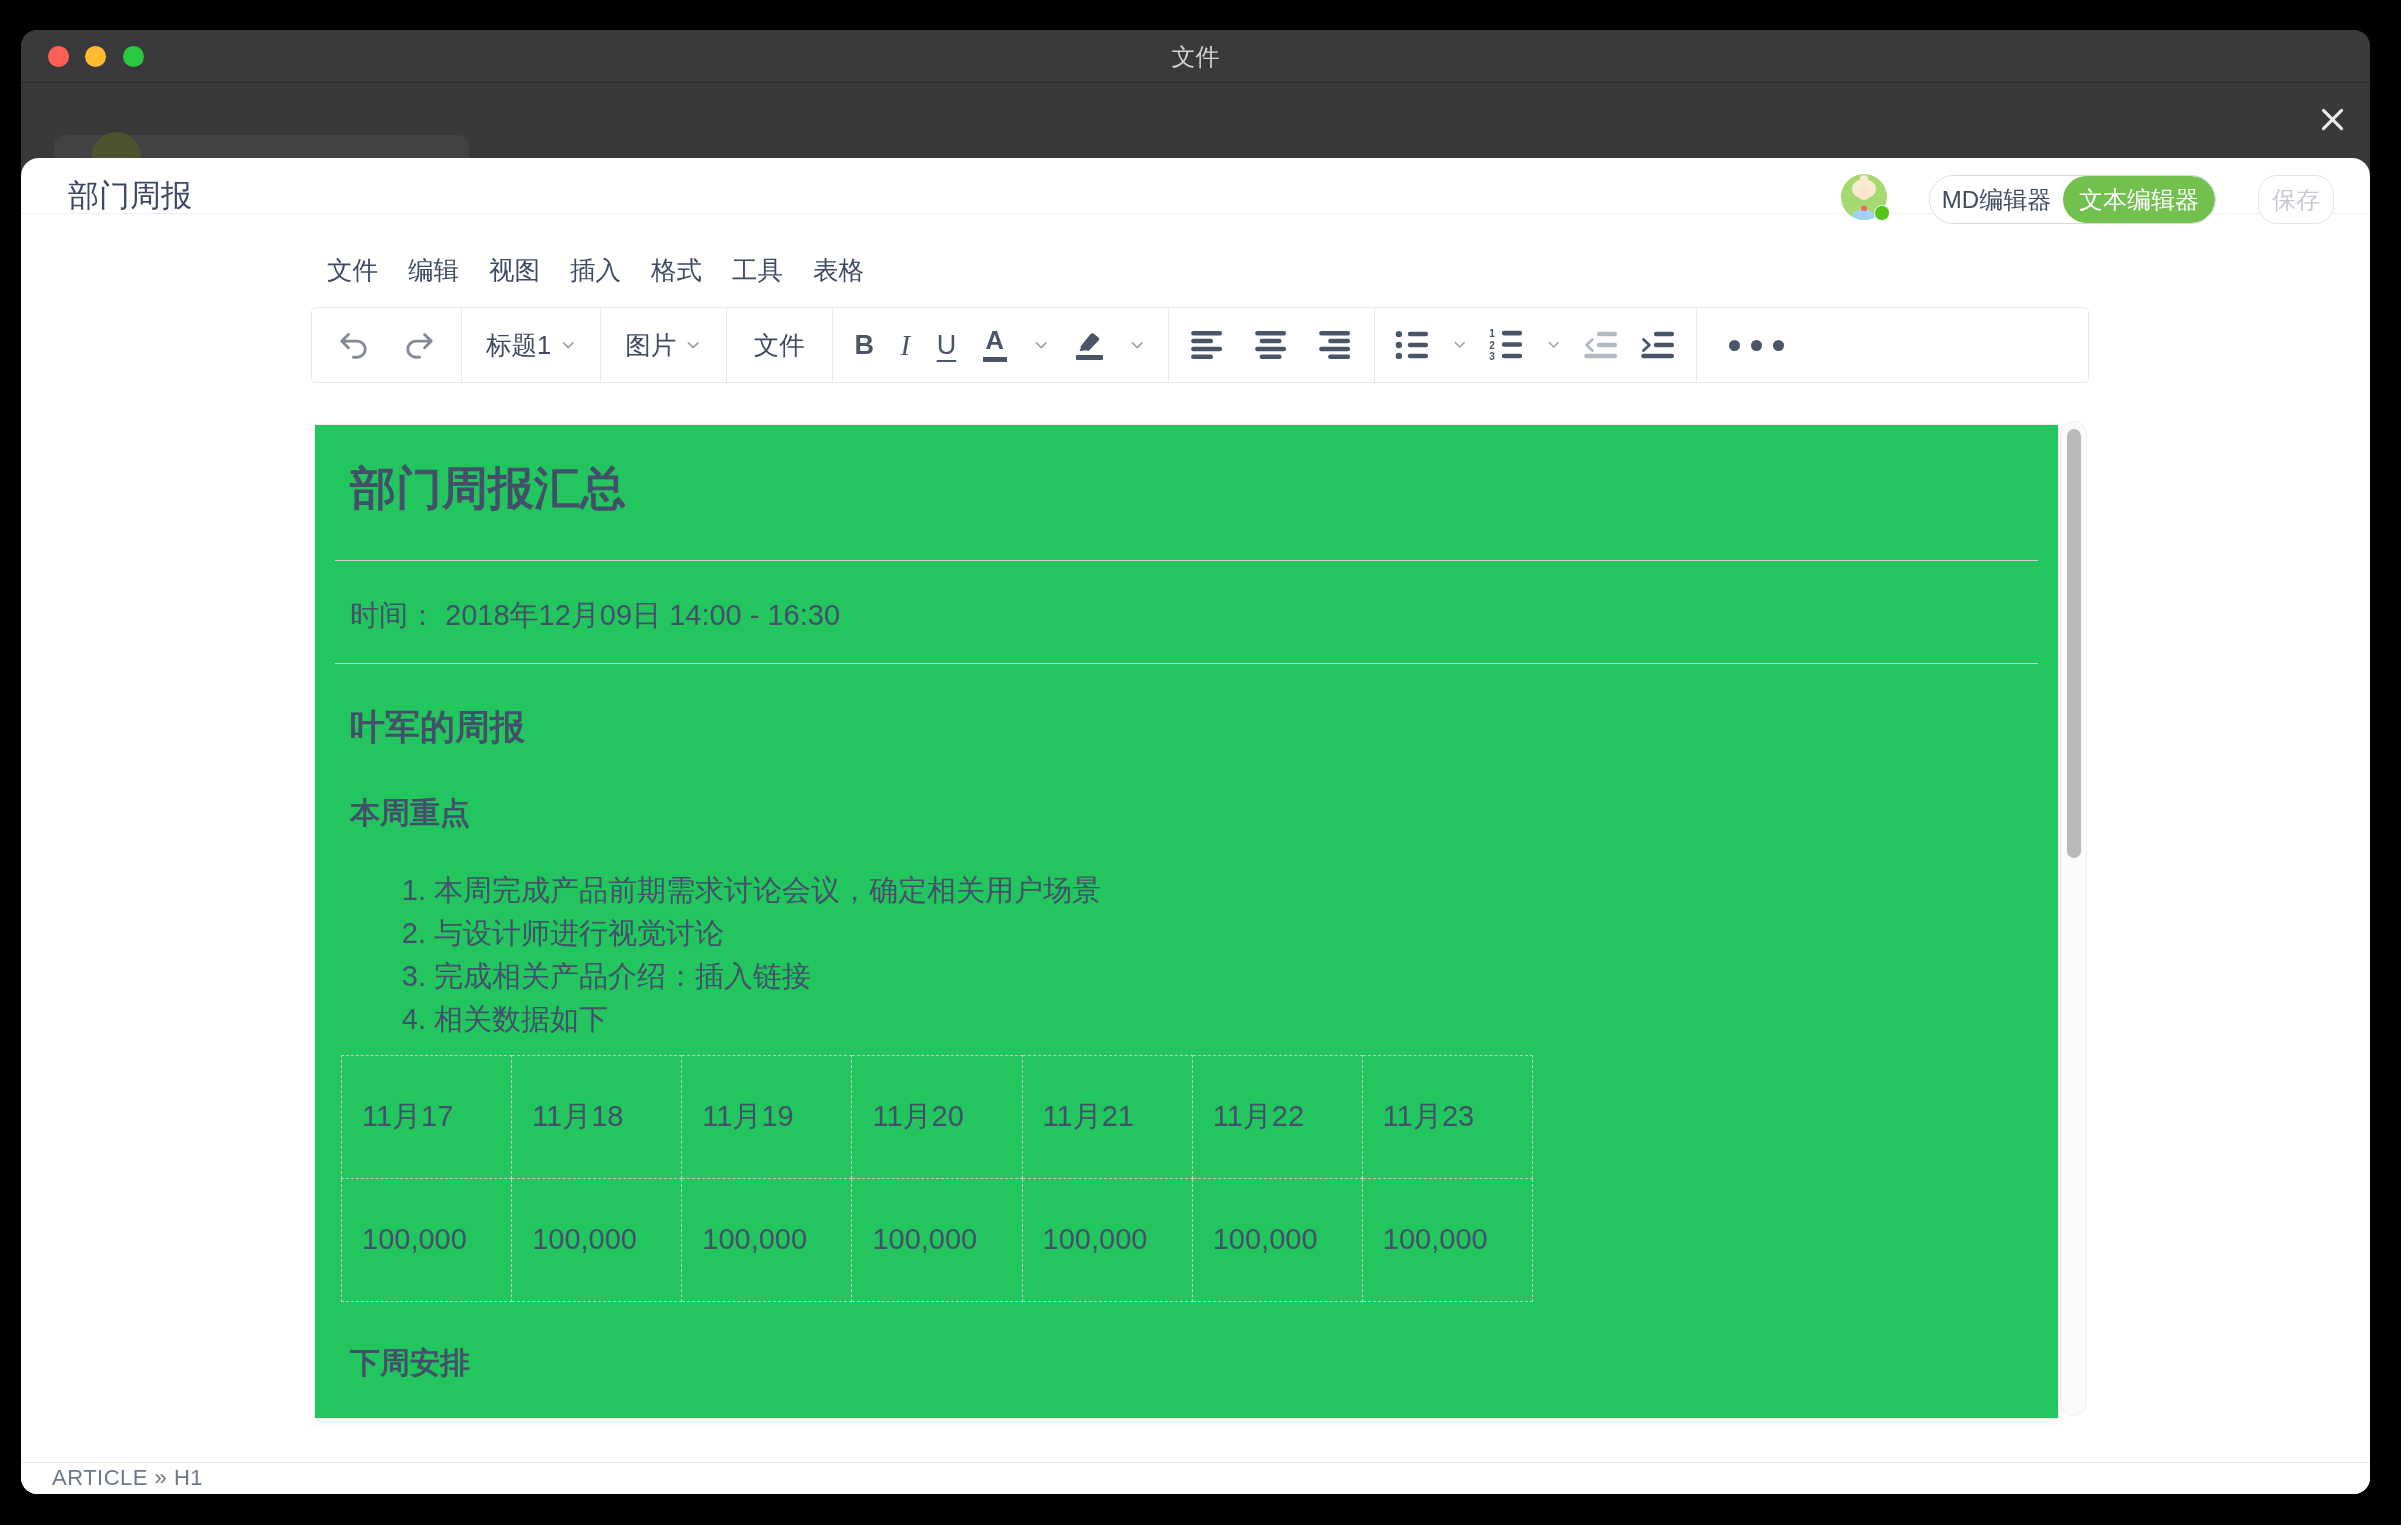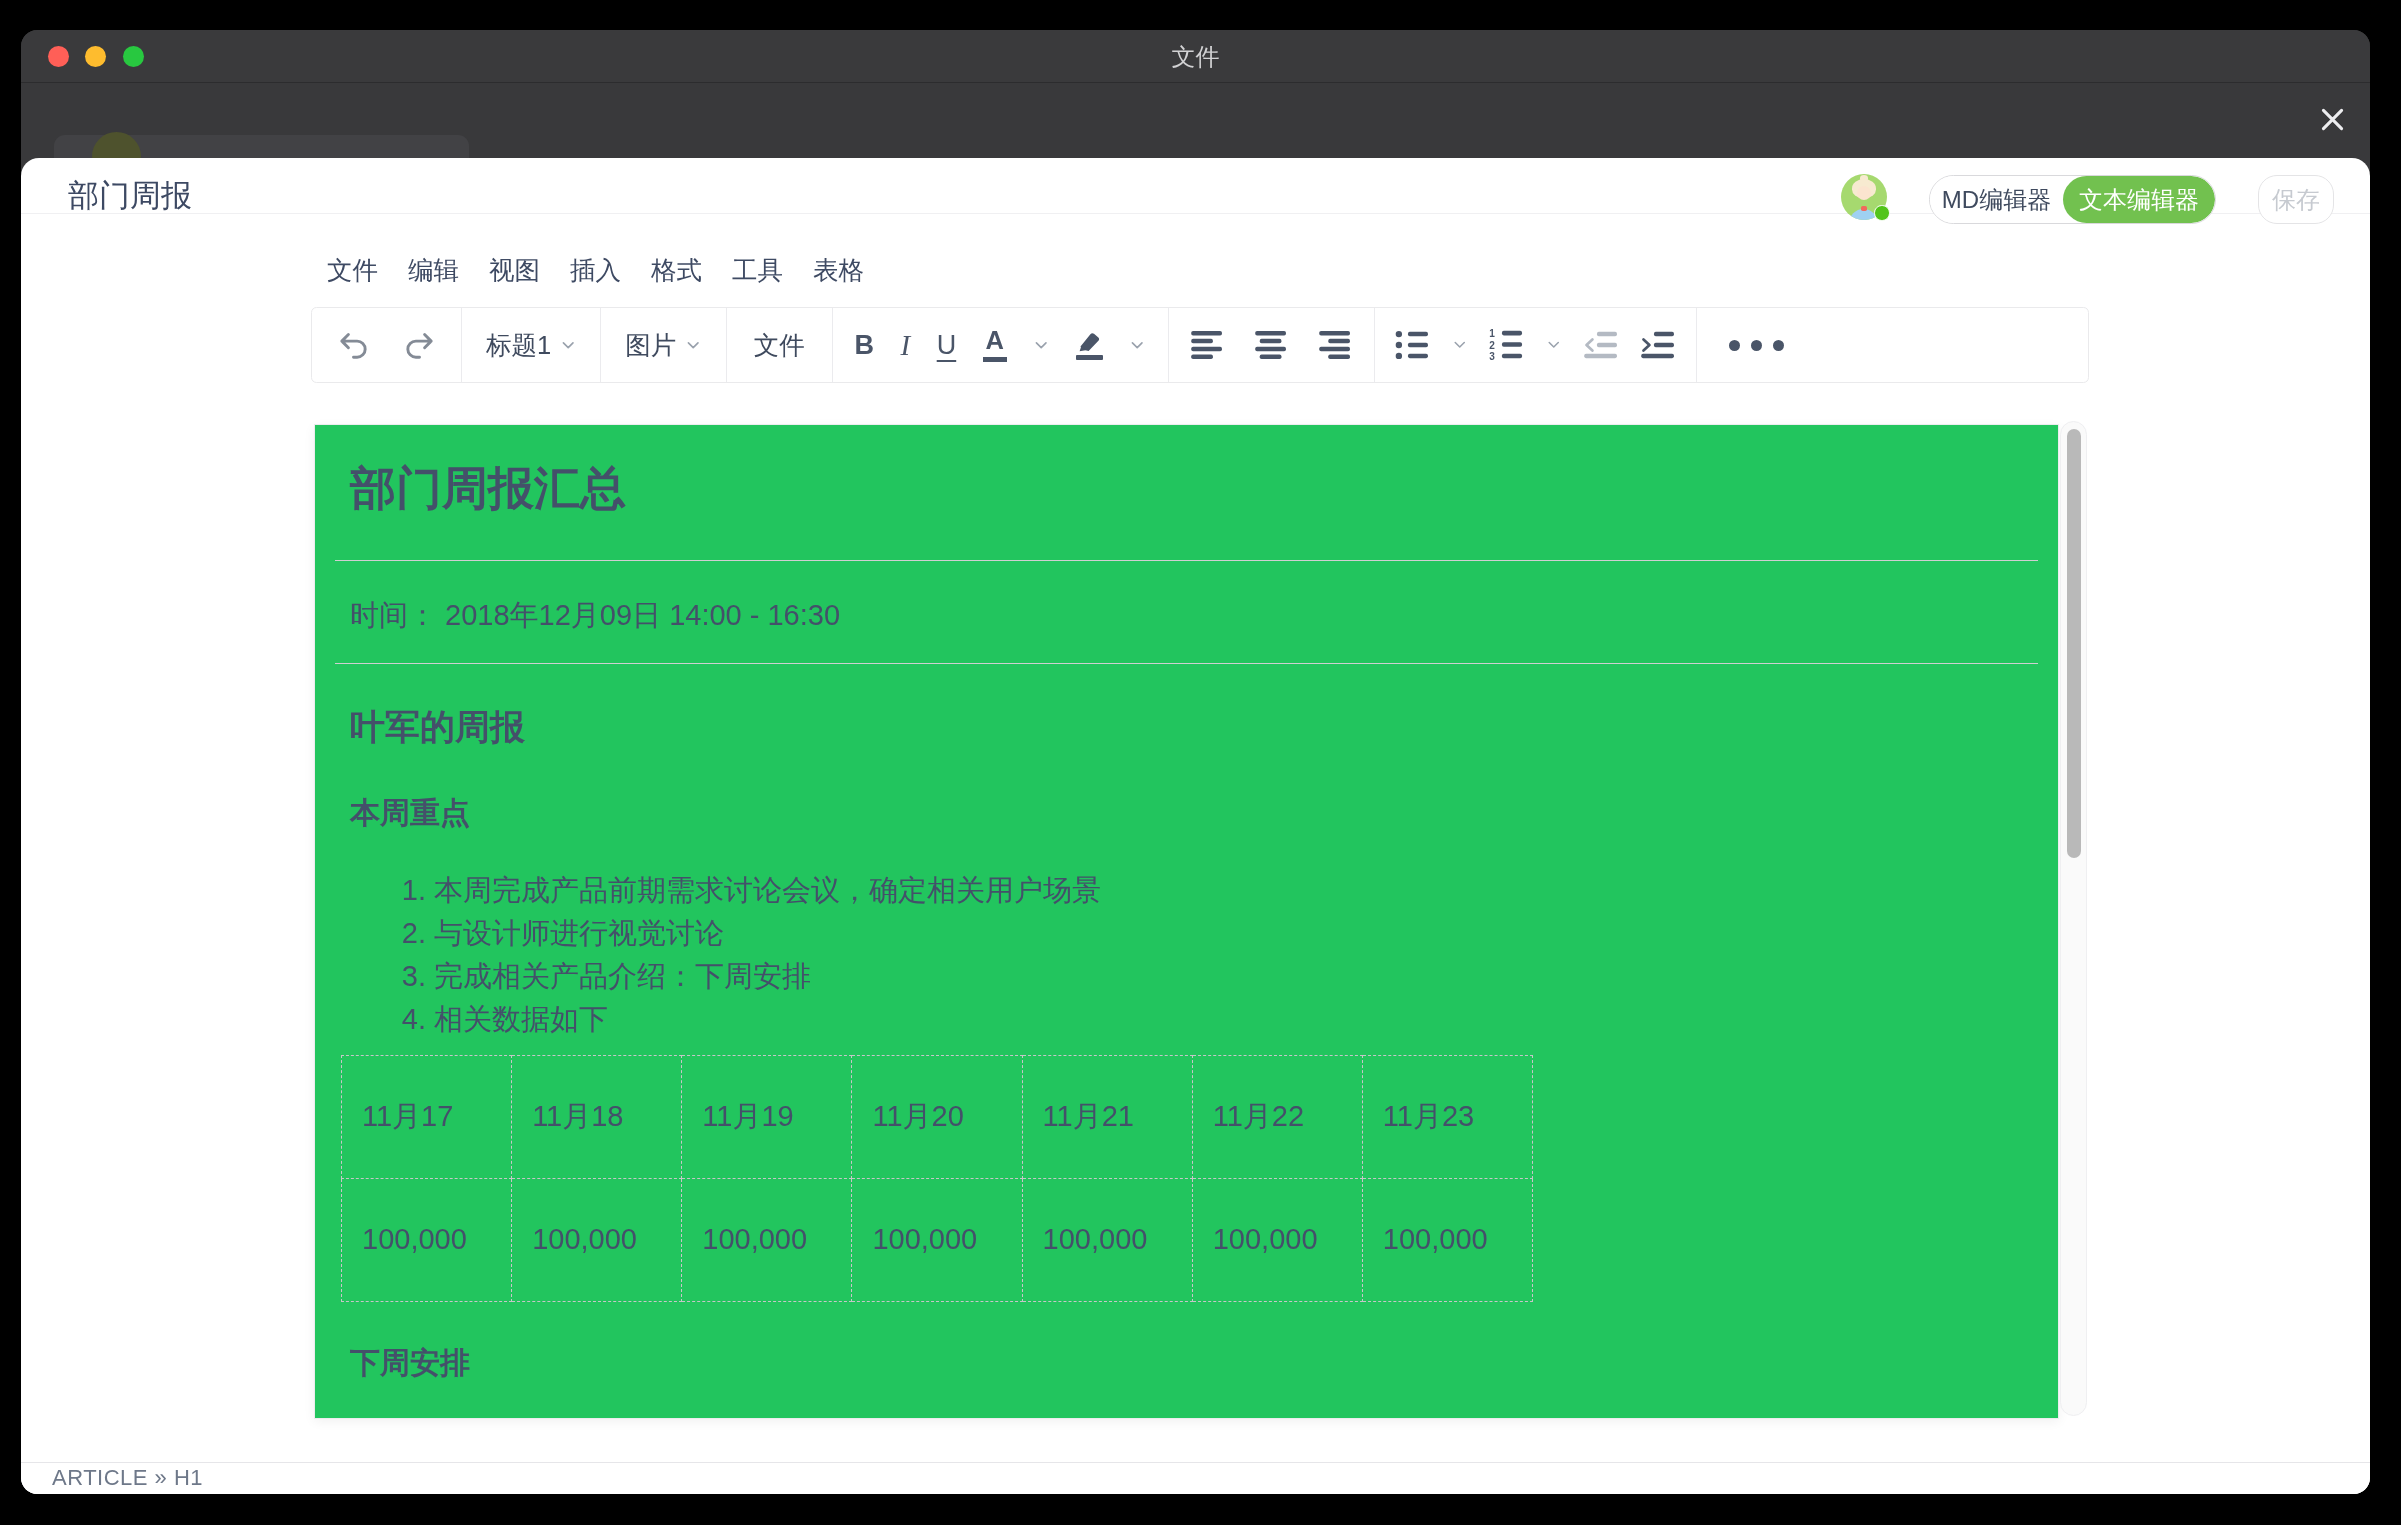--- a/index.html
+++ b/index.html
@@ -307,21 +307,21 @@
       <div class="page">
         <h1>部门周报汇总</h1>
         <div class="hrule hr1"></div>
         <p class="time">时间： 2018年12月09日  14:00 - 16:30</p>
         <div class="hrule hr2"></div>
         <h2>叶军的周报</h2>
         <h3 class="h3a">本周重点</h3>
         <ol>
           <li>本周完成产品前期需求讨论会议，确定相关用户场景</li>
           <li>与设计师进行视觉讨论</li>
-          <li>完成相关产品介绍：下周安排</li>
+          <li>完成相关产品介绍：插入链接</li>
           <li>相关数据如下</li>
         </ol>
         <table class="doc-table">
           <tbody>
             <tr>
               <td>11月17</td>
               <td>11月18</td>
               <td>11月19</td>
               <td>11月20</td>
               <td>11月21</td>

